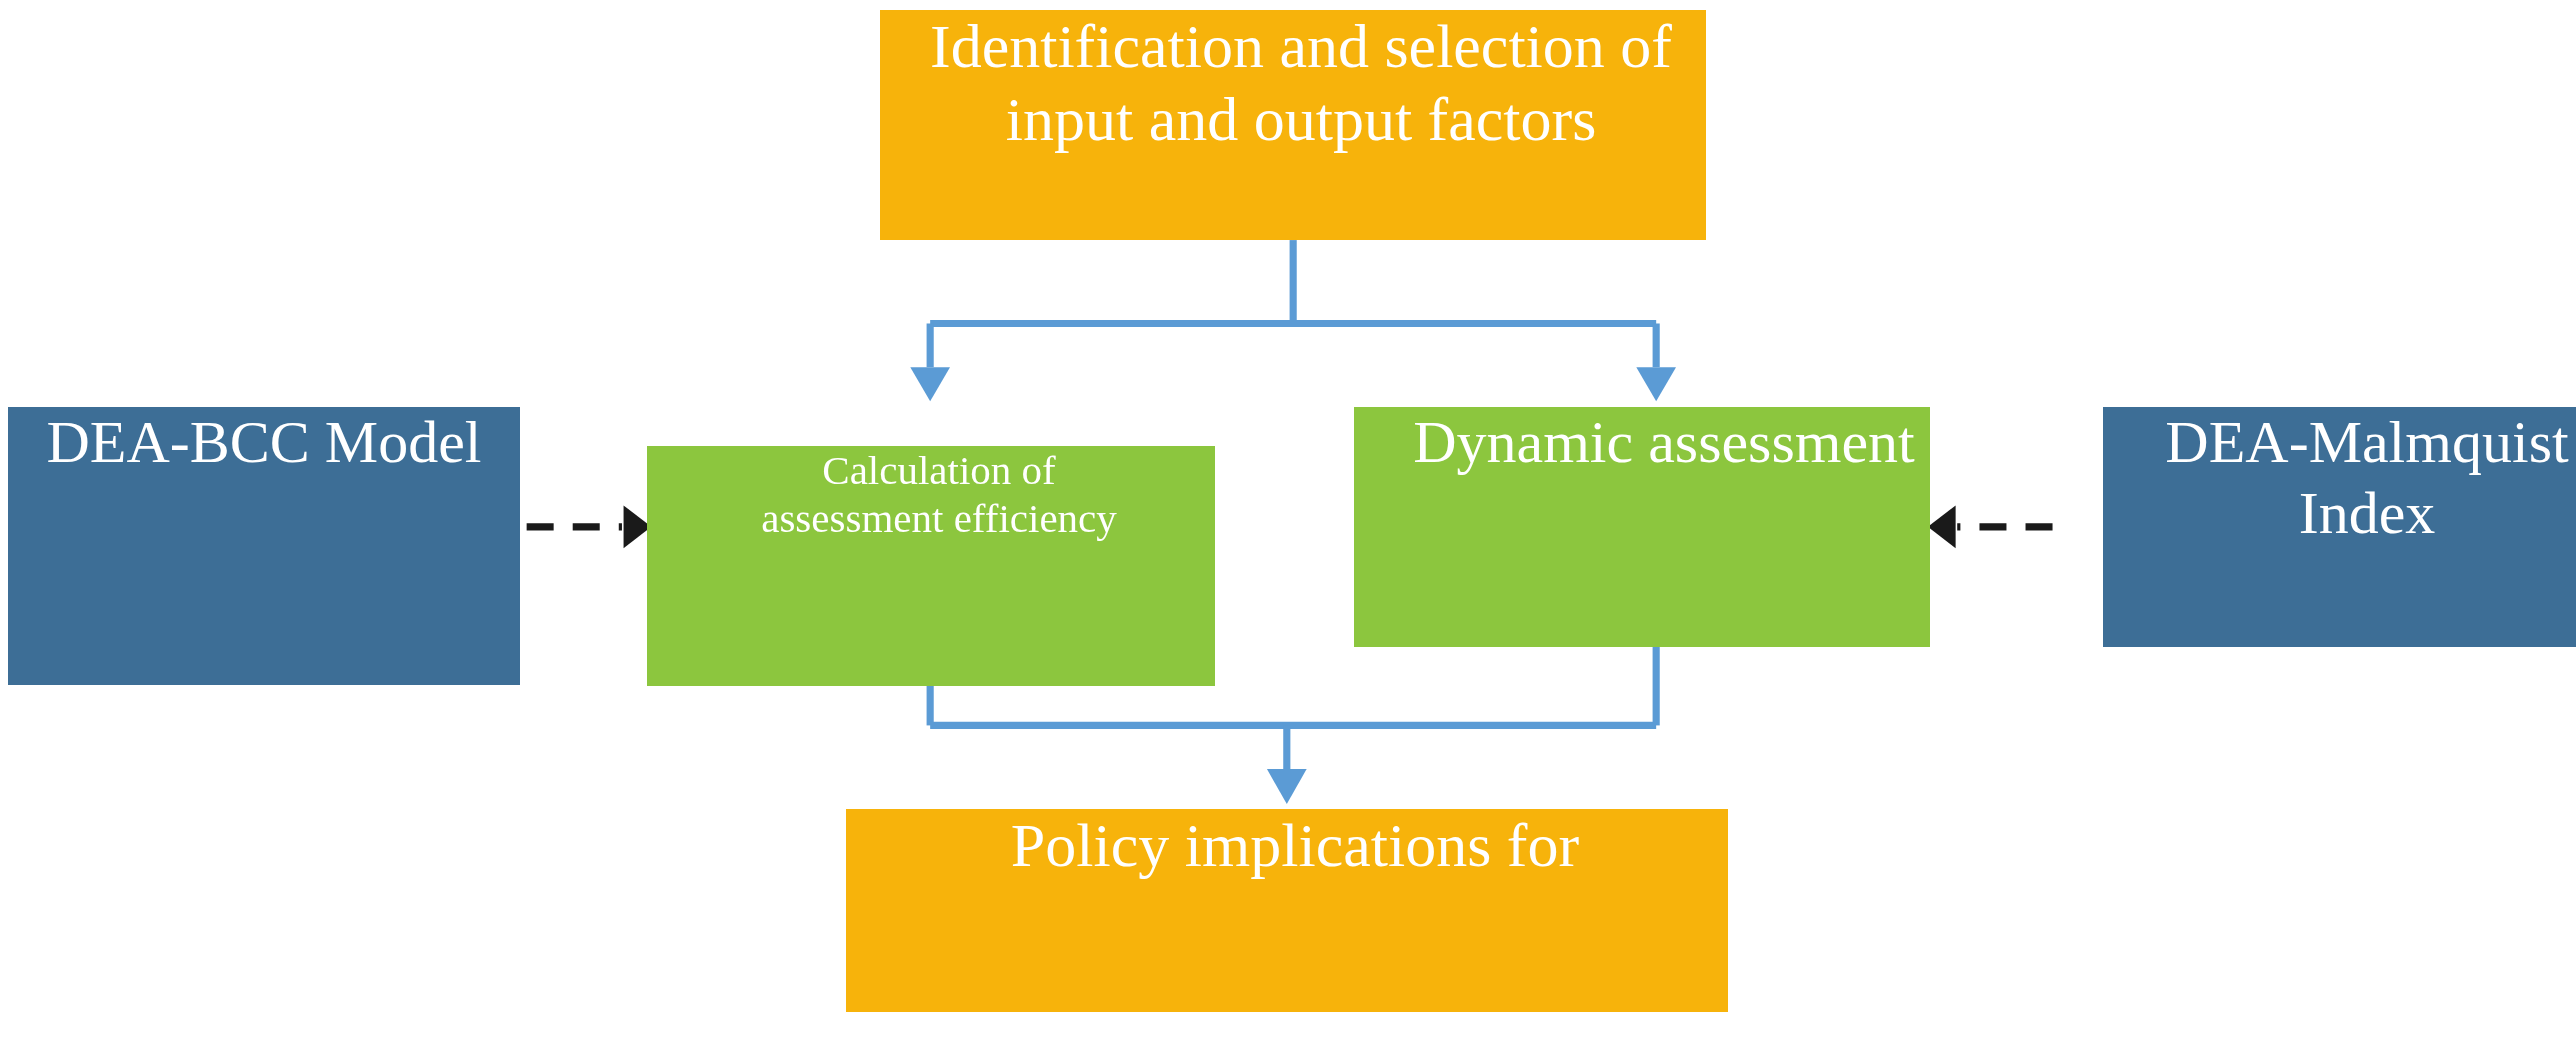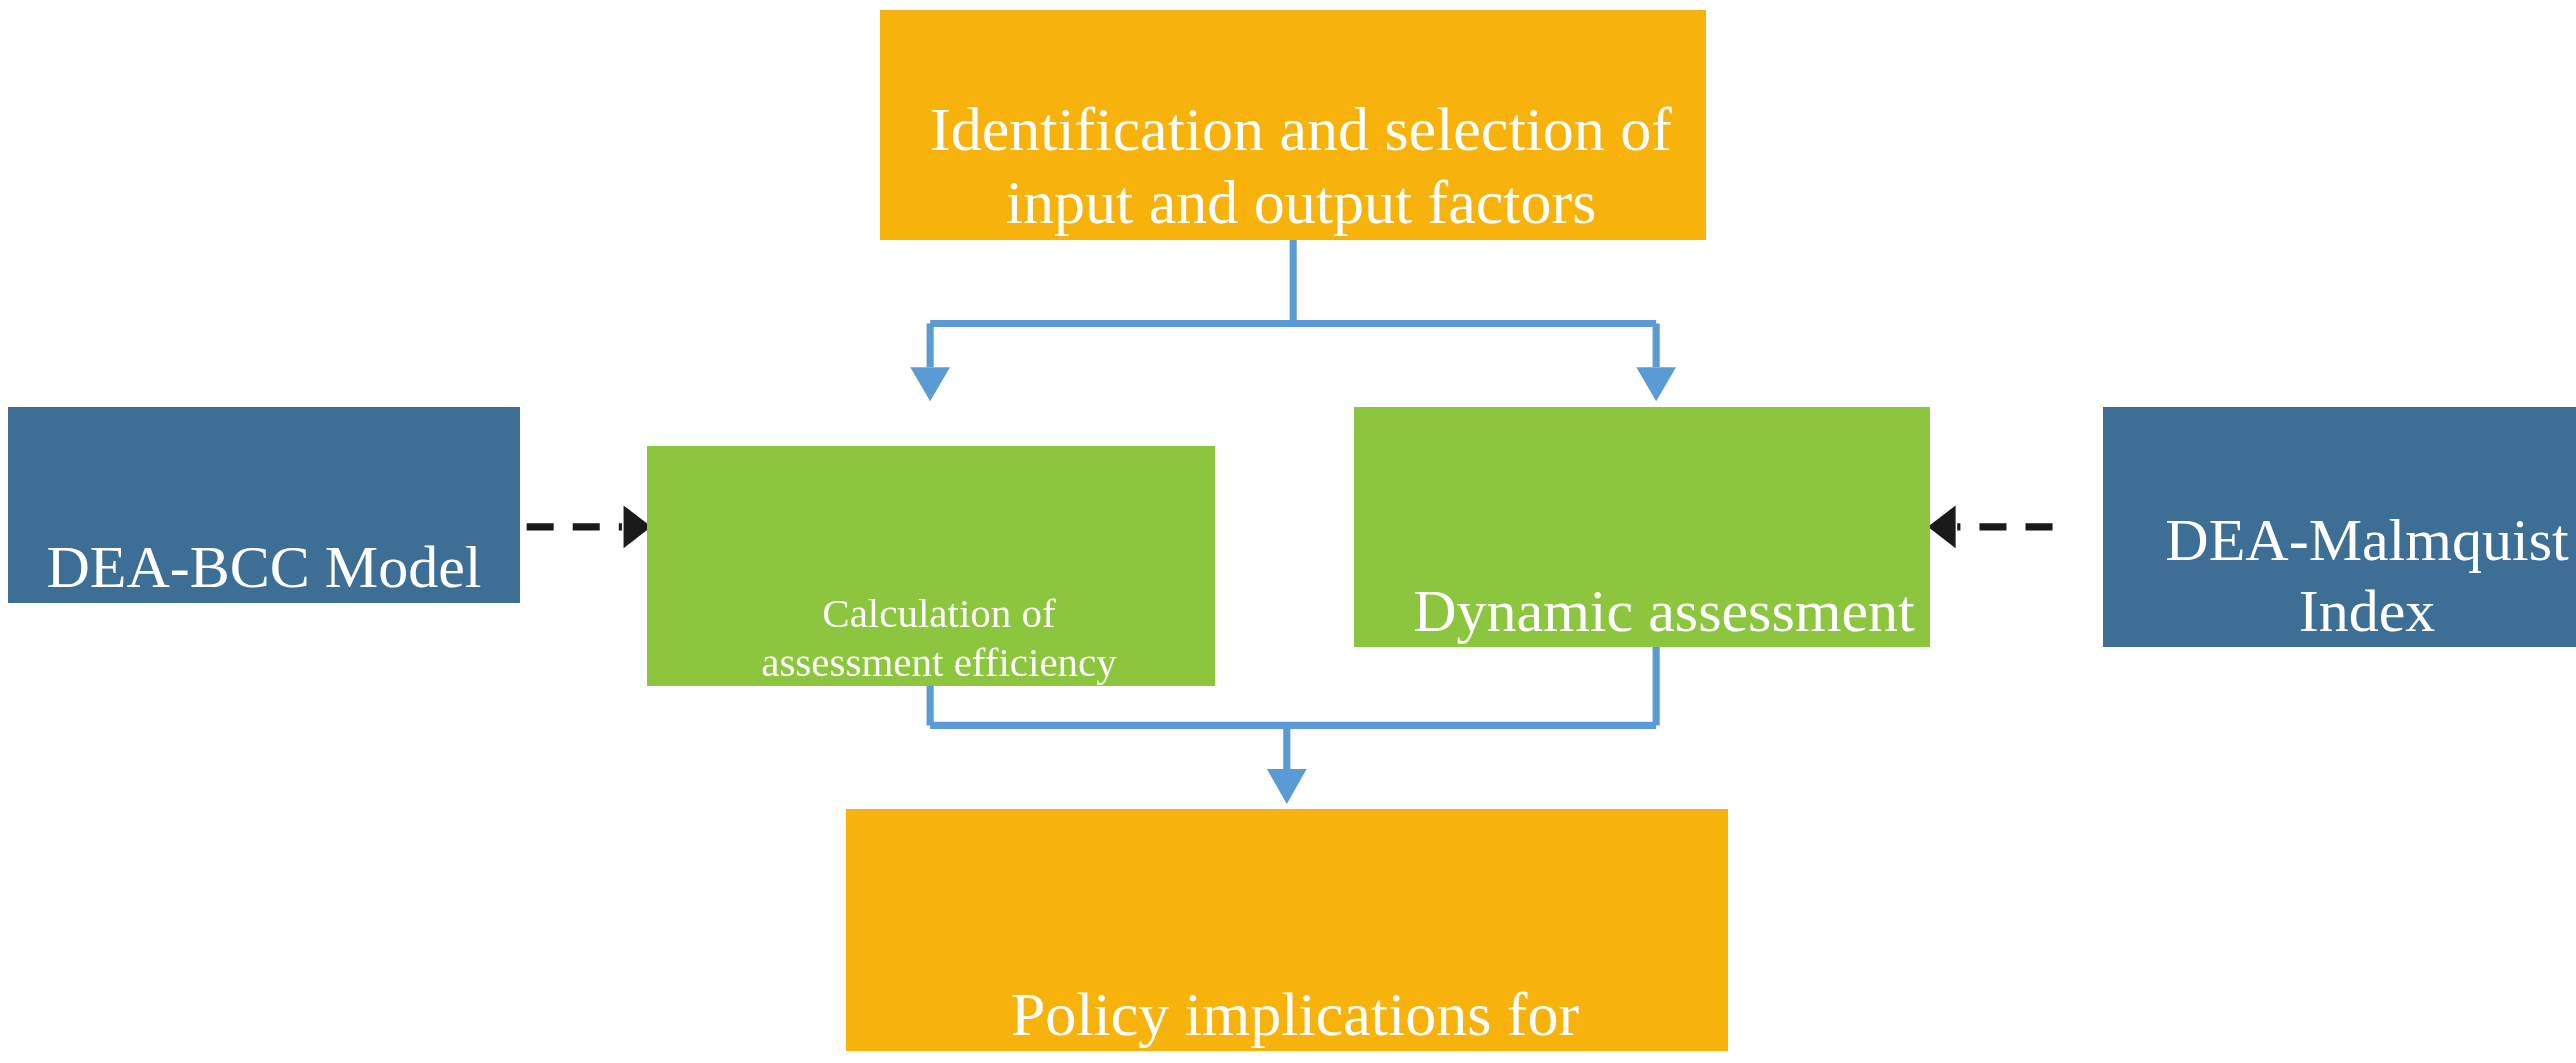--- a/index.html
+++ b/index.html
@@ -12,38 +12,38 @@
     width: 2576px;
     height: 1064px;
     background: #ffffff;
     font-family: "Liberation Serif", "DejaVu Serif", serif;
     overflow: hidden;
   }
   .node {
     position: absolute;
     box-sizing: border-box;
     display: flex;
-    align-items: flex-end;
+    align-items: flex-start;
     justify-content: center;
     text-align: center;
     color: #ffffff;
     line-height: 1.18;
   }
   .node span { display: block; width: 100%; padding: 0 8px; }
   .orange { background: #f7b30b; }
   .green  { background: #8cc63e; }
   .blue   { background: #3d6e96; }
 
   
   #node-top      { left: 880px; top: 9.5px;   width: 826px; height: 230px; font-size: 62px; }
   #node-left     { left: 647px;  top: 407px;  width: 568px;  height: 240px; font-size: 41px; margin-top: 39px; }
   #node-right    { left: 1354px; top: 407px;  width: 576px;  height: 240px; font-size: 60px; padding-left: 44px; }
-  #node-dea-bcc  { left: 8px;   top: 407px;  width: 512px;  height: 196px; font-size: 60px; }
+  #node-dea-bcc  { left: 8px;   top: 407px;  width: 512px;  height: 278px; font-size: 60px; }
   #node-malmquist{ left: 2059px; top: 407px;  width: 512px;  height: 240px; font-size: 60px; margin-left: 44px; }
-  #node-bottom   { left: 846px; top: 809px; width: 882px; height: 242px; font-size: 62px; }
+  #node-bottom   { left: 846px; top: 809px; width: 882px; height: 203px; font-size: 62px; }
 
   .svg-layer {
     position: absolute;
     left: 0; top: 0;
     width: 2576px;
     height: 1064px;
     pointer-events: none;
   }
 </style>
 </head>

